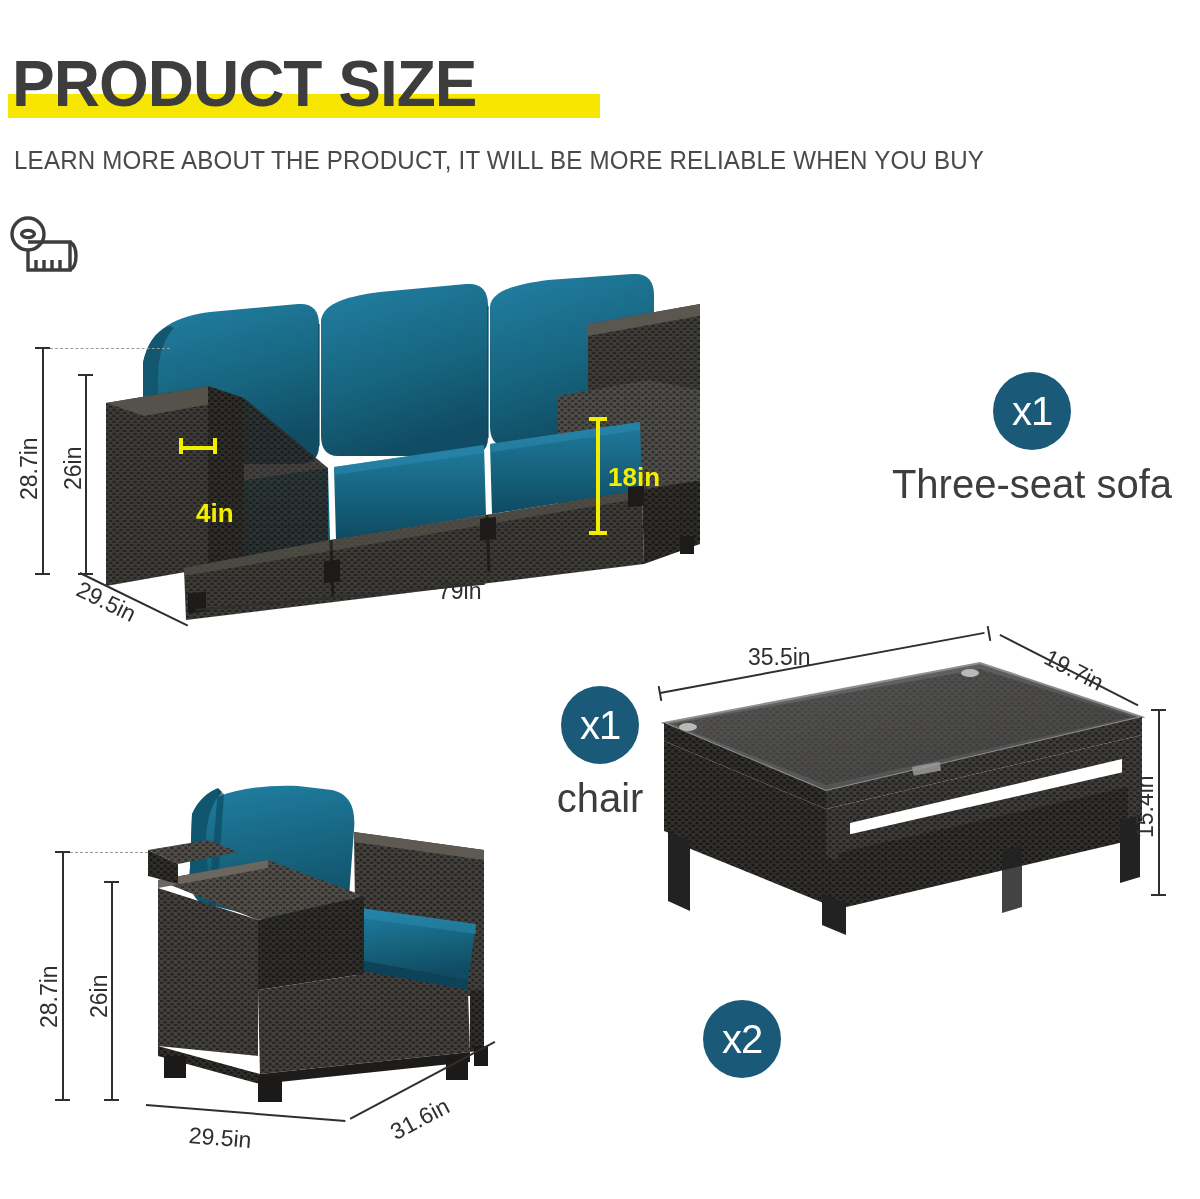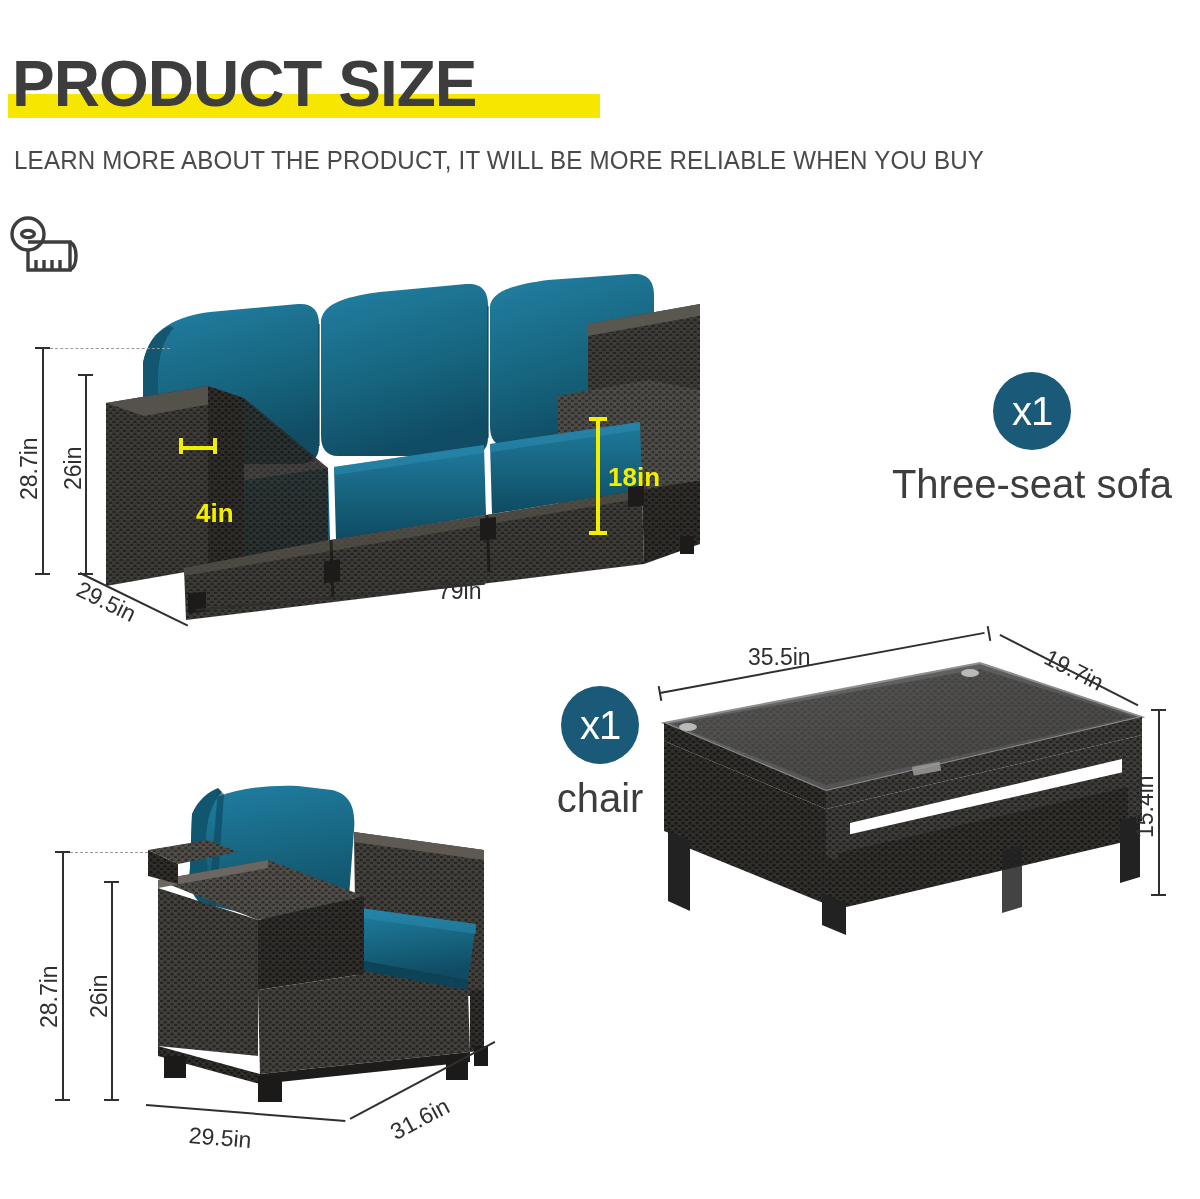--- a/index.html
+++ b/index.html
@@ -368,13 +368,16 @@
   <div class="dim v" style="left:86px;top:1018px;">26in</div>
 
   <div class="diagline" style="left:146px;top:1104px;width:200px;transform:rotate(4.6deg);"></div>
   <div class="dim" style="left:190px;top:1122px;transform:rotate(4.6deg);transform-origin:left top;">29.5in</div>
 
   <div class="diagline" style="left:350px;top:1118px;width:164px;transform:rotate(-28deg);"></div>
   <div class="dim" style="left:386px;top:1122px;transform:rotate(-28deg);transform-origin:left top;">31.6in</div>
 </div>
 
 <div class="badge-group" style="left:552px;top:1000px;width:380px;">
+  <div class="badge-circle">
+    <span>x2</span>
+  </div>
 </div>
 
 </body></html>

